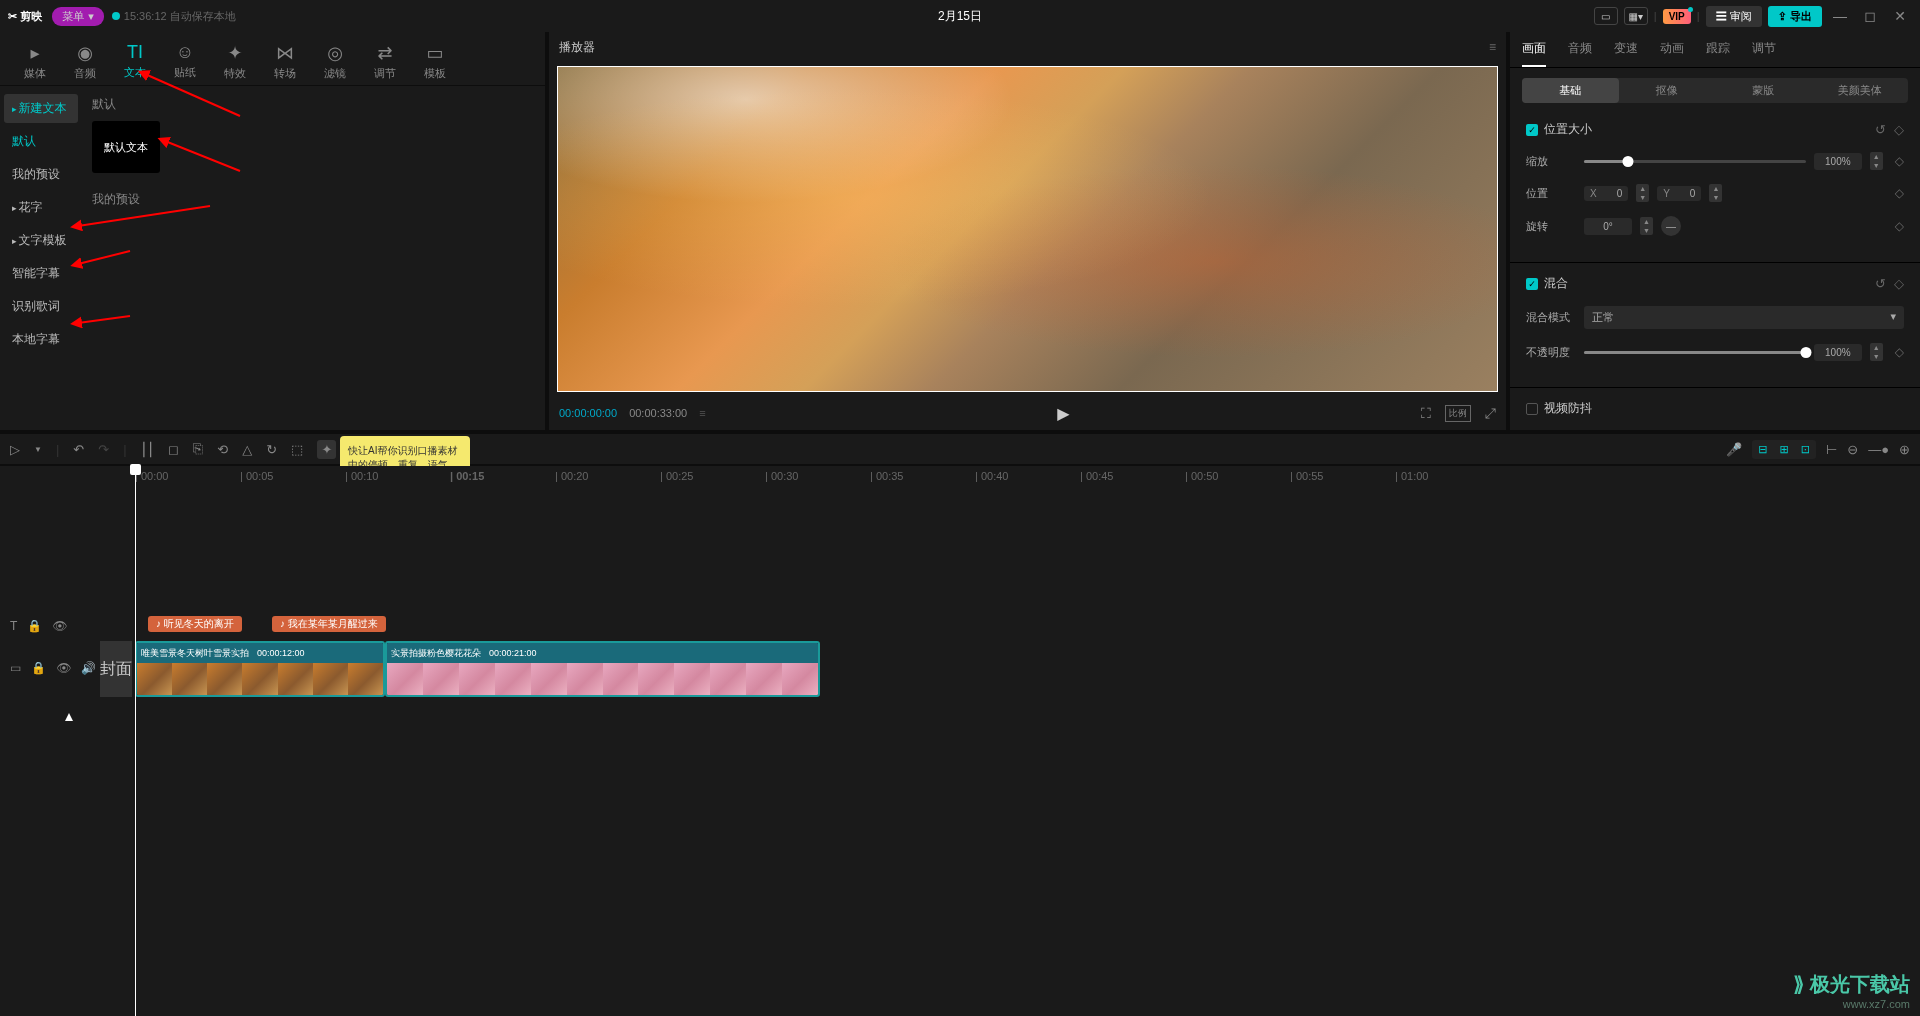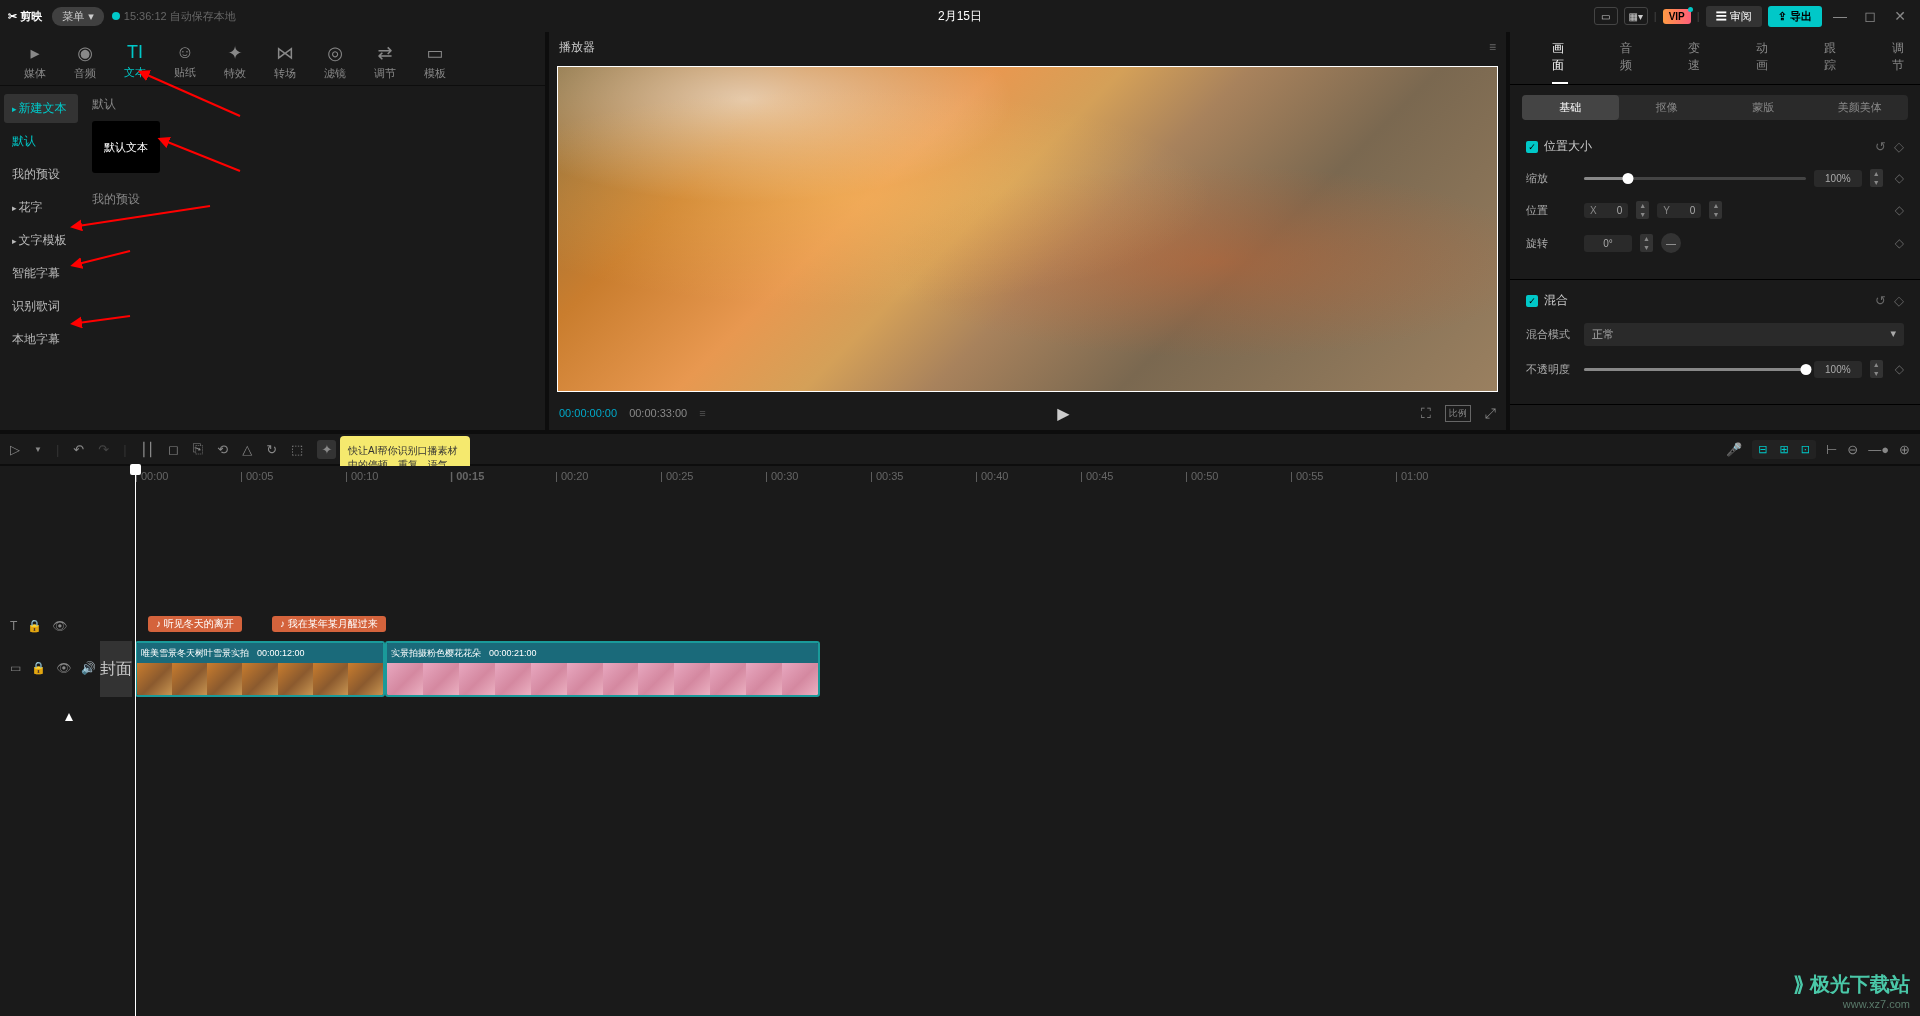--- a/index.html
+++ b/index.html
@@ -1,21 +1,21 @@
 <!DOCTYPE html>
 <html><head>
 <meta charset="utf-8">
 <style>
 * { margin: 0; padding: 0; box-sizing: border-box; font-family: "Microsoft YaHei", sans-serif; }
 body { background: #0d0d0d; color: #ccc; width: 1920px; height: 1016px; overflow: hidden; position: relative; }
 
 
 .title-bar { height: 26px; background: #1a1a1a; display: flex; align-items: center; padding: 16px 8px; font-size: 11px; justify-content: center; }
 .title-bar .logo { color: #fff; font-weight: bold; margin-right: 10px; }
-.title-bar .menu-btn { background: #404040; color: #ccc; padding: 2px 10px; border-radius: 9px; margin-right: 8px; cursor: pointer; display: flex; align-items: center; gap: 4px; }
+.title-bar .menu-btn { background: #a21caf; color: #ccc; padding: 2px 10px; border-radius: 9px; margin-right: 8px; cursor: pointer; display: flex; align-items: center; gap: 4px; }
 .title-bar .autosave { color: #666; display: flex; align-items: center; gap: 4px; }
 .title-bar .autosave-dot { width: 8px; height: 8px; border-radius: 50%; background: #00c8c8; }
 .title-bar .title-center { position: absolute; left: 50%; transform: translateX(-50%); color: #fff; font-size: 12px; }
 .title-bar .right-controls { margin-left: auto; display: flex; align-items: center; gap: 6px; }
 .title-bar .icon-btn { width: 24px; height: 18px; border: 1px solid #444; border-radius: 3px; display: flex; align-items: center; justify-content: center; cursor: pointer; font-size: 10px; }
 .title-bar .vip { background: linear-gradient(90deg,#ff9a44,#ff5e7a); color: #000; font-size: 10px; padding: 2px 6px; border-radius: 3px; font-weight: bold; position: relative; }
 .title-bar .vip::after { content: ''; position: absolute; top: -2px; right: -2px; width: 5px; height: 5px; background: #00c8c8; border-radius: 50%; }
 .title-bar .review-btn { background: #333; color: #fff; padding: 3px 10px; border-radius: 3px; font-size: 11px; cursor: pointer; }
 .title-bar .export-btn { background: #00c8c8; color: #000; padding: 3px 10px; border-radius: 3px; font-size: 11px; cursor: pointer; font-weight: bold; }
 .title-bar .win-btn { width: 24px; height: 24px; display: flex; align-items: center; justify-content: center; cursor: pointer; font-size: 14px; color: #888; }
@@ -57,21 +57,21 @@
 .player-controls { height: 34px; display: flex; align-items: center; padding: 0 10px; font-size: 11px; gap: 12px; }
 .player-controls .time-current { color: #00a8c8; }
 .player-controls .time-total { color: #888; }
 .player-controls .list-icon { color: #555; }
 .player-controls .play { margin: 0 auto; font-size: 16px; cursor: pointer; }
 .player-controls .right-icons { display: flex; gap: 14px; font-size: 14px; color: #888; }
 
 
 .right-panel { width: 410px; background: #1a1a1a; margin-left: 4px; }
 .rp-tabs { display: flex; padding: 8px 12px 0; gap: 22px; font-size: 12px; border-bottom: 1px solid #000; }
-.rp-tab { padding-bottom: 8px; cursor: pointer; color: #888; margin-left: 30px; }
+.rp-tab { padding-bottom: 8px; cursor: pointer; color: #888; }
 .rp-tab.active { color: #fff; border-bottom: 2px solid #fff; }
 .rp-subtabs { display: flex; margin: 10px 12px; background: #2a2a2a; border-radius: 4px; font-size: 11px; justify-content: flex-end; }
 .rp-subtab { flex: 1; text-align: center; padding: 5px; cursor: pointer; color: #888; border-radius: 4px; }
 .rp-subtab.active { background: #444; color: #fff; }
 .rp-section { padding: 8px 16px; }
 .rp-sec-head { display: flex; align-items: center; font-size: 12px; margin-bottom: 14px; }
 .rp-sec-head .cb { width: 12px; height: 12px; background: #00c8c8; border-radius: 2px; margin-right: 6px; display: flex; align-items: center; justify-content: center; font-size: 9px; color: #000; }
 .rp-sec-head .reset-icons { margin-left: auto; display: flex; gap: 8px; color: #666; font-size: 13px; }
 .rp-row { display: flex; align-items: center; font-size: 11px; color: #aaa; margin-bottom: 14px; gap: 8px; }
 .rp-row .label { width: 50px; }
@@ -346,20 +346,26 @@
           </div>
         <span class="value-box">100%</span>
         <div class="stepper">
             <span>▲</span>
             <span>▼</span>
           </div>
         <span class="diamond">◇</span>
       </div>
     </div>
     <div class="rp-divider"></div>
+    <div class="rp-section">
+      <div class="rp-sec-head">
+        <span class="rp-check"></span>
+        <span>视频防抖</span>
+      </div>
+    </div>
   </div>
 </div>
 
 <div class="toolbar">
   <span class="tool">▷</span>
   <span class="tool" style="font-size:8px">▼</span>
   <span style="color:#333">|</span>
   <span class="tool">↶</span>
   <span class="tool" style="color:#444">↷</span>
   <span style="color:#333">|</span>

